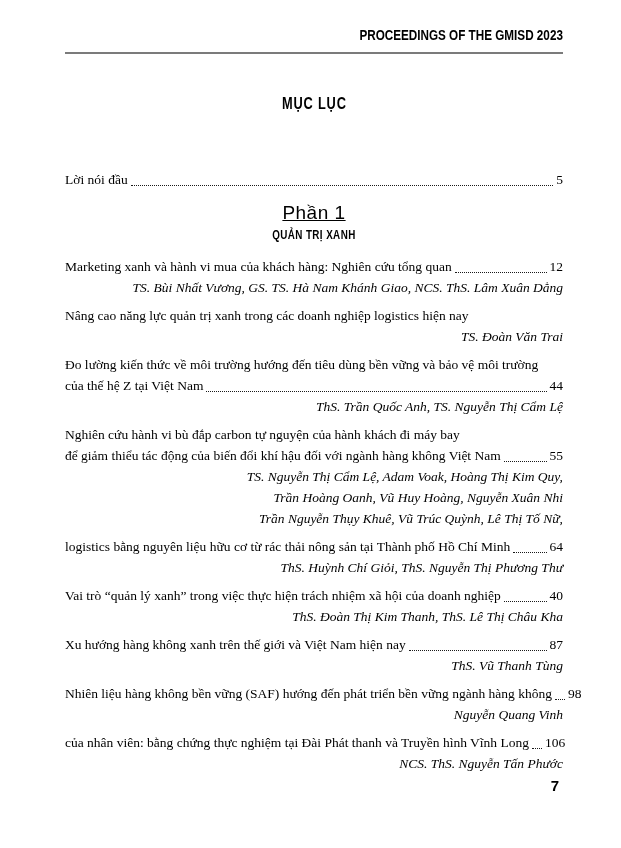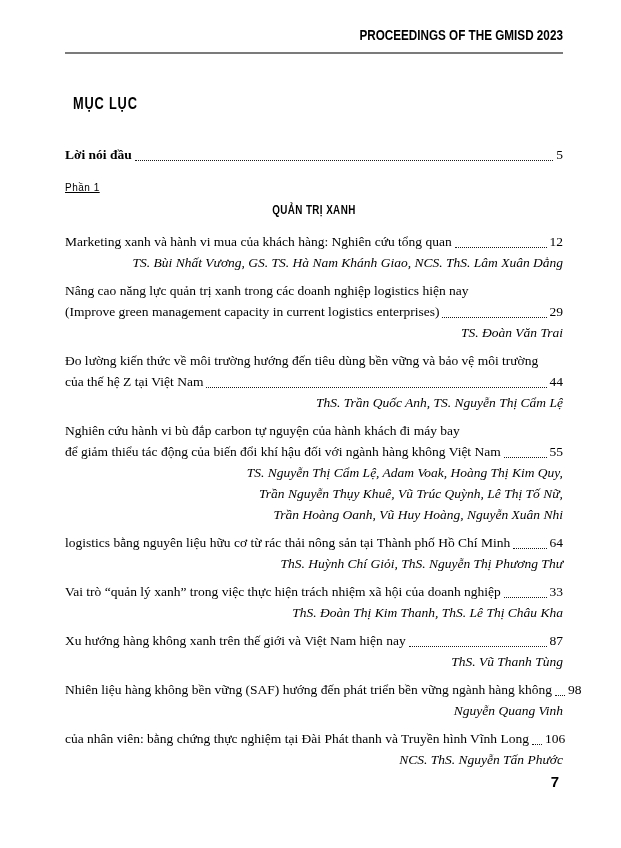--- a/index.html
+++ b/index.html
@@ -24,44 +24,46 @@
     white-space: nowrap;
   }
   .header-title > span { display:inline-block; transform: scaleX(0.78); transform-origin: 100% 50%; }
   .header-rule {
     border: none; margin: 8px 0 0 0;
     border-top: 2px solid #7b7b7b;
   }
   
   .muc-luc {
     margin: 40px 0 0 0;
+    text-align: center;
     font-family: "Liberation Sans", sans-serif;
     font-weight: 700;
     font-size: 16px;
     line-height: 20px;
   }
   .muc-luc > span { display:inline-block; transform: scaleX(0.8); letter-spacing: 1px; }
   
   .toc-row { display: flex; align-items: flex-end; line-height: 21px; }
   .toc-text { white-space: nowrap; }
   .leader {
     flex: 1 1 auto;
     border-bottom: 1.5px dotted #1a1a1a;
     margin: 0 3px 4px 3px;
     min-width: 10px;
   }
   .pagenum { white-space: nowrap; }
   
   .front { margin-top: 30px; }
-  .front .toc-text { font-weight: 700; }
+  .front .toc-text { font-weight: 400; margin-top: 25px; }
   
   .part {
     margin-top: 13px;
+    text-align: center;
     font-family: "Liberation Sans", sans-serif;
-    font-size: 10px;
+    font-size: 19px;
     line-height: 20px;
     letter-spacing: 0.5px;
     text-decoration: underline;
   }
   .part-title {
     margin-top: 2px;
     text-align: center;
     font-family: "Liberation Sans", sans-serif;
     font-weight: 700;
     font-size: 12px;
@@ -117,60 +119,55 @@
       <div class="toc-entry">
         <div class="toc-row">
           <span class="toc-text">Marketing xanh và hành vi mua của khách hàng: Nghiên cứu tổng quan</span>
           <span class="leader"></span>
           <span class="pagenum">12</span>
         </div>
         <div class="authors">TS. Bùi Nhất Vương, GS. TS. Hà Nam Khánh Giao, NCS. ThS. Lâm Xuân Dẳng</div>
       </div>
       <div class="toc-entry">
         <div class="title-line">Nâng cao năng lực quản trị xanh  trong các doanh nghiệp logistics hiện nay</div>
-        <div class="toc-row">
-          <span class="toc-text">(Improve green management capacity  in current logistics enterprises)</span>
-          <span class="leader"></span>
-          <span class="pagenum">29</span>
-        </div>
         <div class="authors">TS. Đoàn Văn Trai</div>
       </div>
       <div class="toc-entry">
         <div class="title-line">Đo lường kiến thức về môi trường hướng đến tiêu dùng bền vững và bảo vệ môi trường</div>
         <div class="toc-row">
           <span class="toc-text">của thế hệ Z tại Việt Nam</span>
           <span class="leader"></span>
           <span class="pagenum">44</span>
         </div>
         <div class="authors">ThS. Trần Quốc Anh, TS. Nguyễn Thị Cẩm Lệ</div>
       </div>
       <div class="toc-entry">
         <div class="title-line">Nghiên cứu hành vi bù đắp carbon tự nguyện của hành khách đi máy bay</div>
         <div class="toc-row">
           <span class="toc-text">để giảm thiểu tác động của biến đổi khí hậu đối với ngành hàng không Việt Nam</span>
           <span class="leader"></span>
           <span class="pagenum">55</span>
         </div>
         <div class="authors">TS. Nguyễn Thị Cẩm Lệ, Adam Voak, Hoàng Thị Kim Quy,</div>
+        <div class="authors">Trần Hoàng Oanh, Vũ Huy Hoàng, Nguyễn Xuân Nhi</div>
         <div class="authors">Trần Nguyễn Thụy Khuê, Vũ Trúc Quỳnh, Lê Thị Tố Nữ,</div>
-        <div class="authors">Trần Hoàng Oanh, Vũ Huy Hoàng, Nguyễn Xuân Nhi</div>
       </div>
       <div class="toc-entry">
         <div class="toc-row">
           <span class="toc-text">logistics bằng nguyên liệu hữu cơ từ rác thải nông sản tại Thành phố Hồ Chí Minh</span>
           <span class="leader"></span>
           <span class="pagenum">64</span>
         </div>
         <div class="authors">ThS. Huỳnh Chí Giỏi, ThS. Nguyễn Thị Phương Thư</div>
       </div>
       <div class="toc-entry">
         <div class="toc-row">
           <span class="toc-text">Vai trò “quản lý xanh” trong việc thực hiện trách nhiệm xã hội của doanh nghiệp</span>
           <span class="leader"></span>
-          <span class="pagenum">33</span>
+          <span class="pagenum">40</span>
         </div>
         <div class="authors">ThS. Đoàn Thị Kim Thanh, ThS. Lê Thị Châu Kha</div>
       </div>
       <div class="toc-entry">
         <div class="toc-row">
           <span class="toc-text">Xu hướng hàng không xanh trên thế giới và Việt Nam hiện nay</span>
           <span class="leader"></span>
           <span class="pagenum">87</span>
         </div>
         <div class="authors">ThS. Vũ Thanh Tùng</div>

